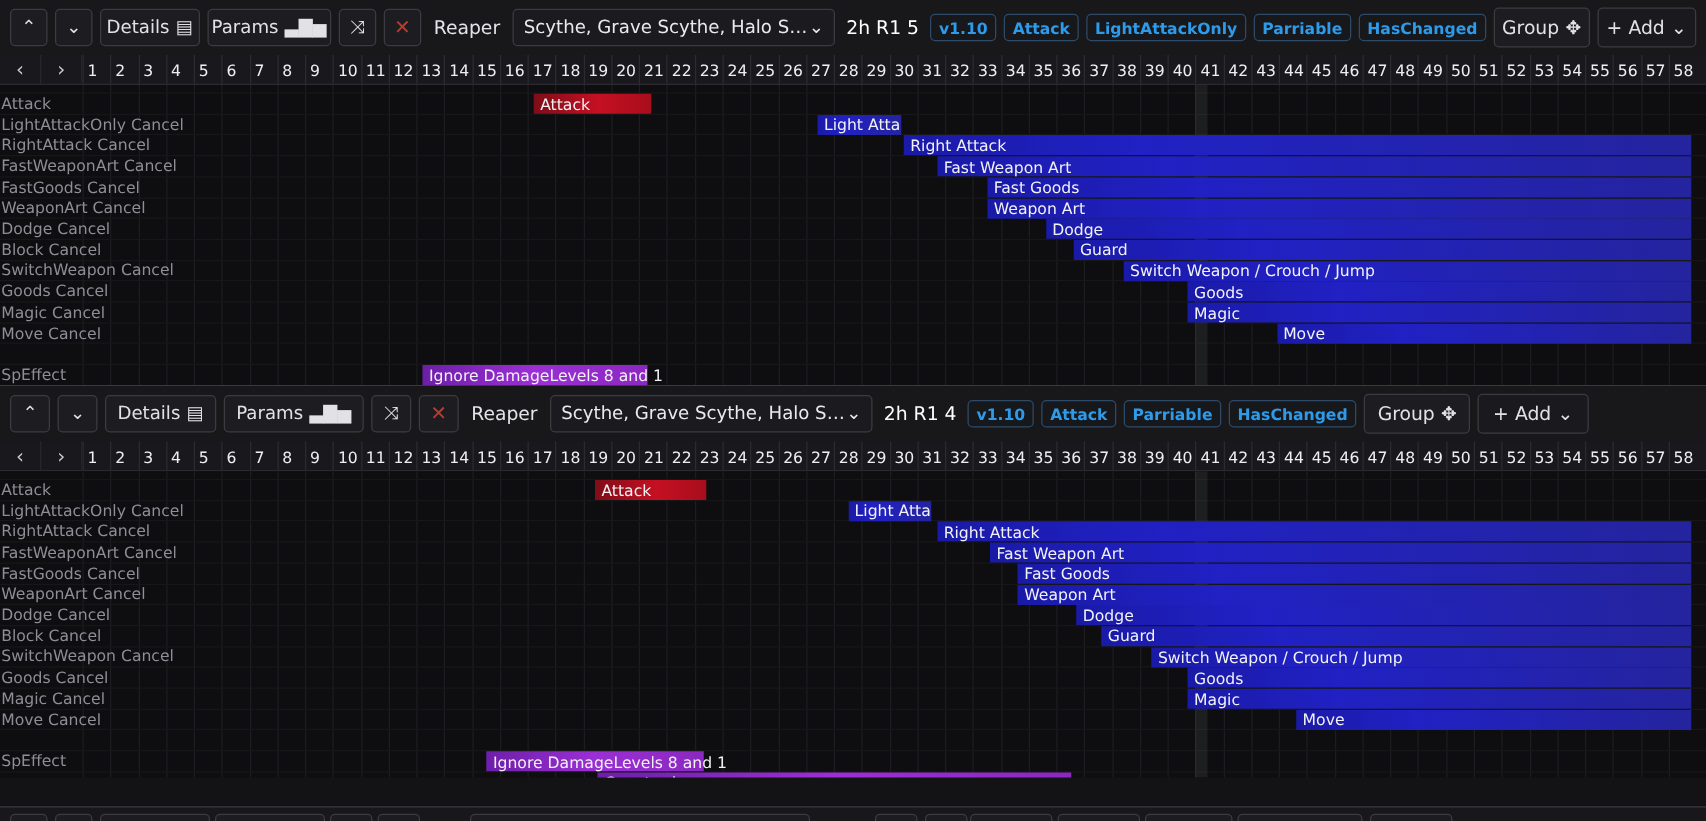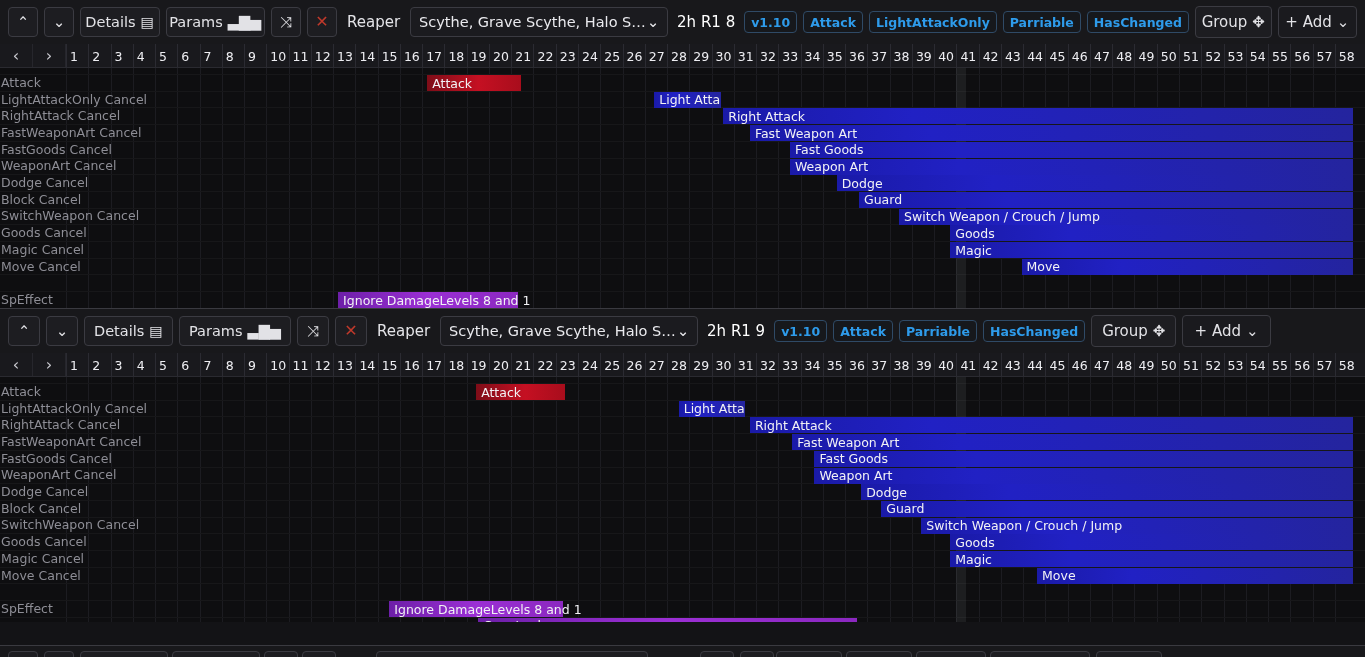--- a/index.html
+++ b/index.html
@@ -111,21 +111,21 @@
             <span>⤨</span>
           </div>
           <div class="tb-btn icon-only close">
             <span>✕</span>
           </div>
           <span class="tb-label">Reaper</span>
           <div class="tb-combo">
             <span class="val">Scythe, Grave Scythe, Halo Scyt...</span>
             <span>⌄</span>
           </div>
-          <span class="tb-anim">2h R1 8</span>
+          <span class="tb-anim">2h R1 5</span>
           <div class="tag">v1.10</div>
           <div class="tag">Attack</div>
           <div class="tag">LightAttackOnly</div>
           <div class="tag">Parriable</div>
           <div class="tag">HasChanged</div>
           <div class="tb-btn grp-btn">
             <span>Group</span>
             <span>✥</span>
           </div>
           <div class="tb-btn add-btn">
@@ -357,21 +357,21 @@
             <span>⤨</span>
           </div>
           <div class="tb-btn icon-only close">
             <span>✕</span>
           </div>
           <span class="tb-label">Reaper</span>
           <div class="tb-combo">
             <span class="val">Scythe, Grave Scythe, Halo Scyt...</span>
             <span>⌄</span>
           </div>
-          <span class="tb-anim">2h R1 9</span>
+          <span class="tb-anim">2h R1 4</span>
           <div class="tag">v1.10</div>
           <div class="tag">Attack</div>
           <div class="tag">Parriable</div>
           <div class="tag">HasChanged</div>
           <div class="tb-btn grp-btn">
             <span>Group</span>
             <span>✥</span>
           </div>
           <div class="tb-btn add-btn">
             <span>+</span>

